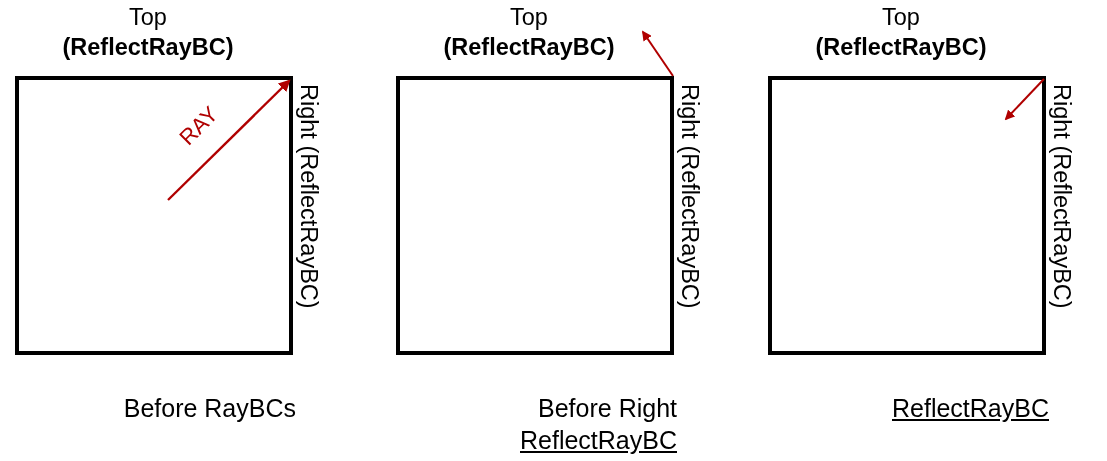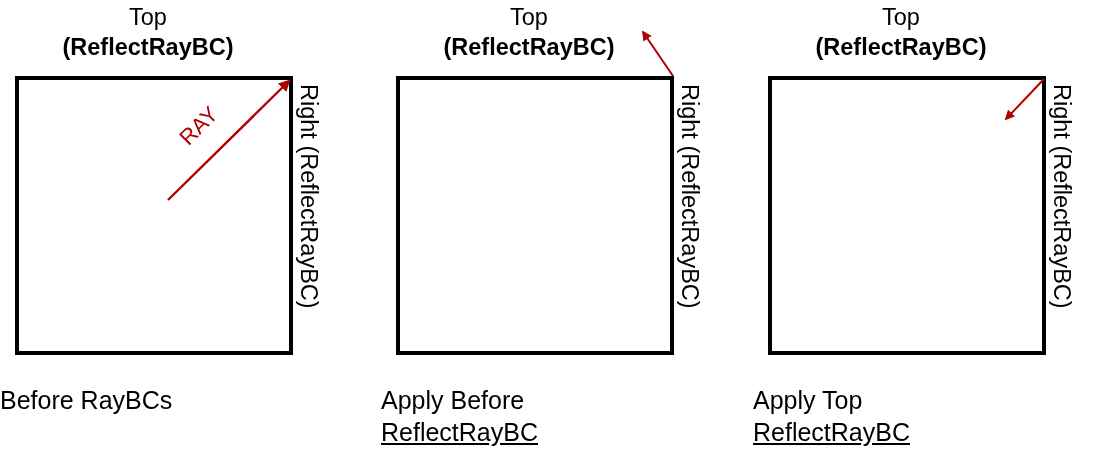--- a/index.html
+++ b/index.html
@@ -71,24 +71,24 @@
     color: #000000;
     white-space: nowrap;
     text-align: left;
     padding-left: 8px;
     box-sizing: border-box;
   }
 
   
   .caption {
     position: absolute;
-    top: 384px;
+    top: 392px;
     left: 0;
     width: 296px;
-    text-align: left;
+    text-align: right;
     font-size: 25px;
     line-height: 32px;
     color: #000000;
     white-space: nowrap;
   }
   .caption .l1 { display: block; }
   .caption .l2 { display: block; text-decoration: underline; }
 
   
   .ray-layer {
@@ -178,25 +178,24 @@
 
   <div class="panel p1" style="pointer-events:none;">
     <div class="caption">
       <span class="l1">Before RayBCs</span>
       <span class="l2"></span>
     </div>
   </div>
 
   <div class="panel p2" style="pointer-events:none;">
     <div class="caption">
-      <span class="l1">Apply Before</span>
+      <span class="l1">Before Right</span>
       <span class="l2">ReflectRayBC</span>
     </div>
   </div>
 
   <div class="panel p3" style="pointer-events:none;">
     <div class="caption">
-      <span class="l1">Apply Top</span>
       <span class="l2">ReflectRayBC</span>
     </div>
   </div>
 
 </div>
 
 </body></html>

